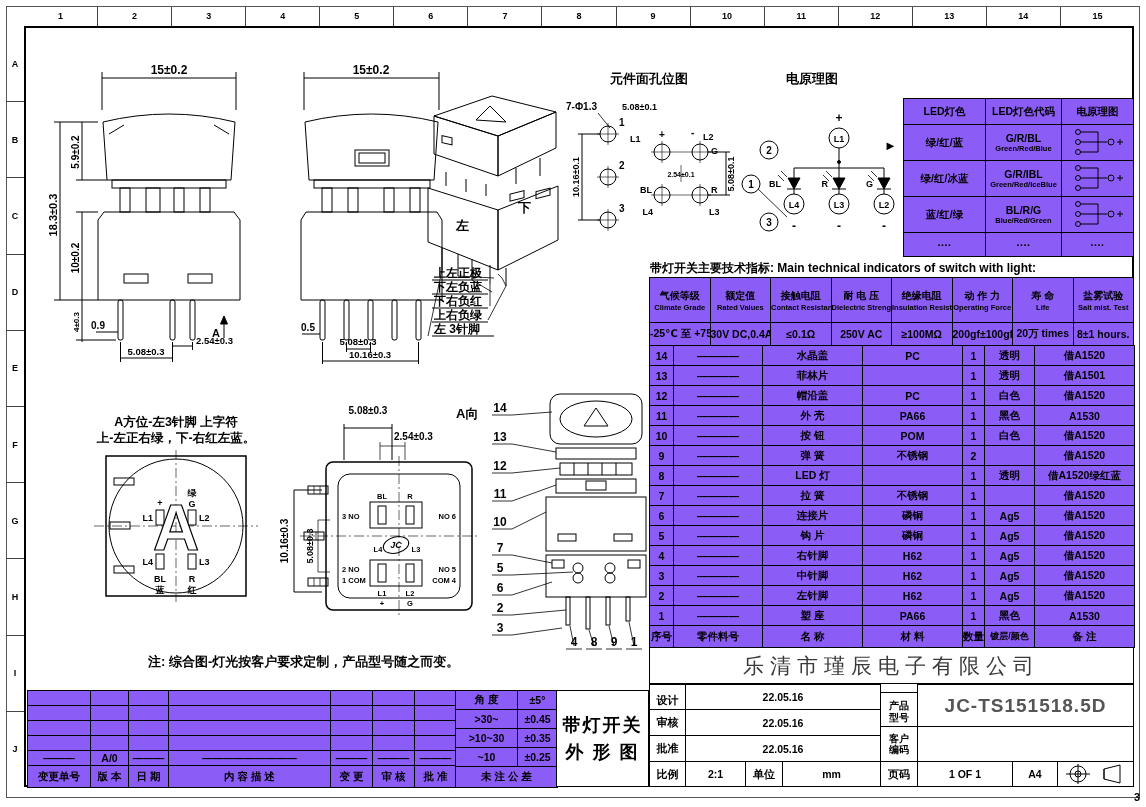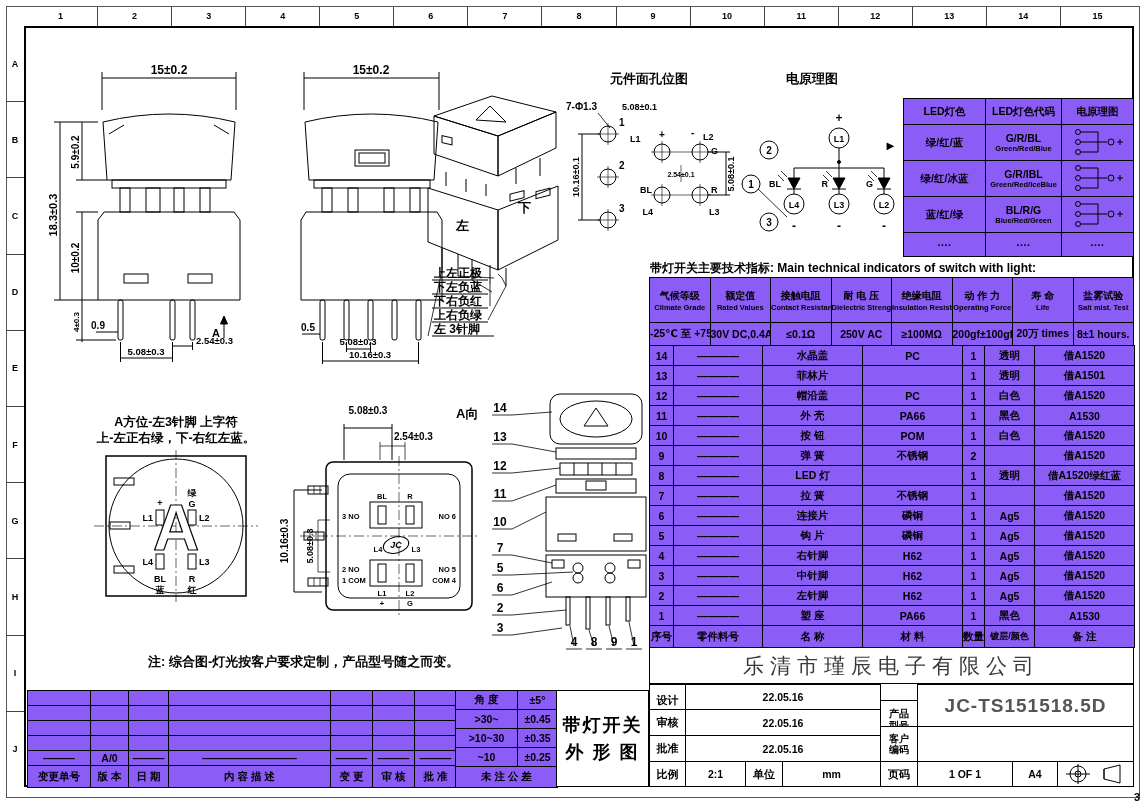--- a/index.html
+++ b/index.html
@@ -599,21 +599,21 @@
     <div class="cell" style="left:0;top:0;width:37px;height:32px">设计</div>
     <div class="cell datecell" style="left:36px;top:0;width:196px;height:26px">22.05.16</div>
     <div class="cell" style="left:0;top:25px;width:37px;height:27px">审核</div>
     <div class="cell datecell" style="left:36px;top:25px;width:196px;height:27px">22.05.16</div>
     <div class="cell" style="left:0;top:51px;width:37px;height:27px">批准</div>
     <div class="cell datecell" style="left:36px;top:51px;width:196px;height:27px">22.05.16</div>
     <div class="cell" style="left:0;top:77px;width:37px;height:26px">比例</div>
     <div class="cell datecell" style="left:36px;top:77px;width:61px;height:26px">2:1</div>
     <div class="cell" style="left:96px;top:77px;width:38px;height:26px">单位</div>
     <div class="cell datecell" style="left:133px;top:77px;width:99px;height:26px">mm</div>
-    <div class="cell twoline" style="left:231px;top:16px;width:38px;height:39px">
+    <div class="cell twoline" style="left:231px;top:8px;width:38px;height:39px">
         <span>产品</span>
         <span>型号</span>
       </div>
     <div class="cell prodno" style="left:268px;top:0;width:217px;height:43px">JC-TS151518.5D</div>
     <div class="cell twoline" style="left:231px;top:42px;width:38px;height:36px">
         <span>客户</span>
         <span>编码</span>
       </div>
     <div class="cell" style="left:268px;top:42px;width:217px;height:36px"></div>
     <div class="cell" style="left:231px;top:77px;width:38px;height:26px">页码</div>

